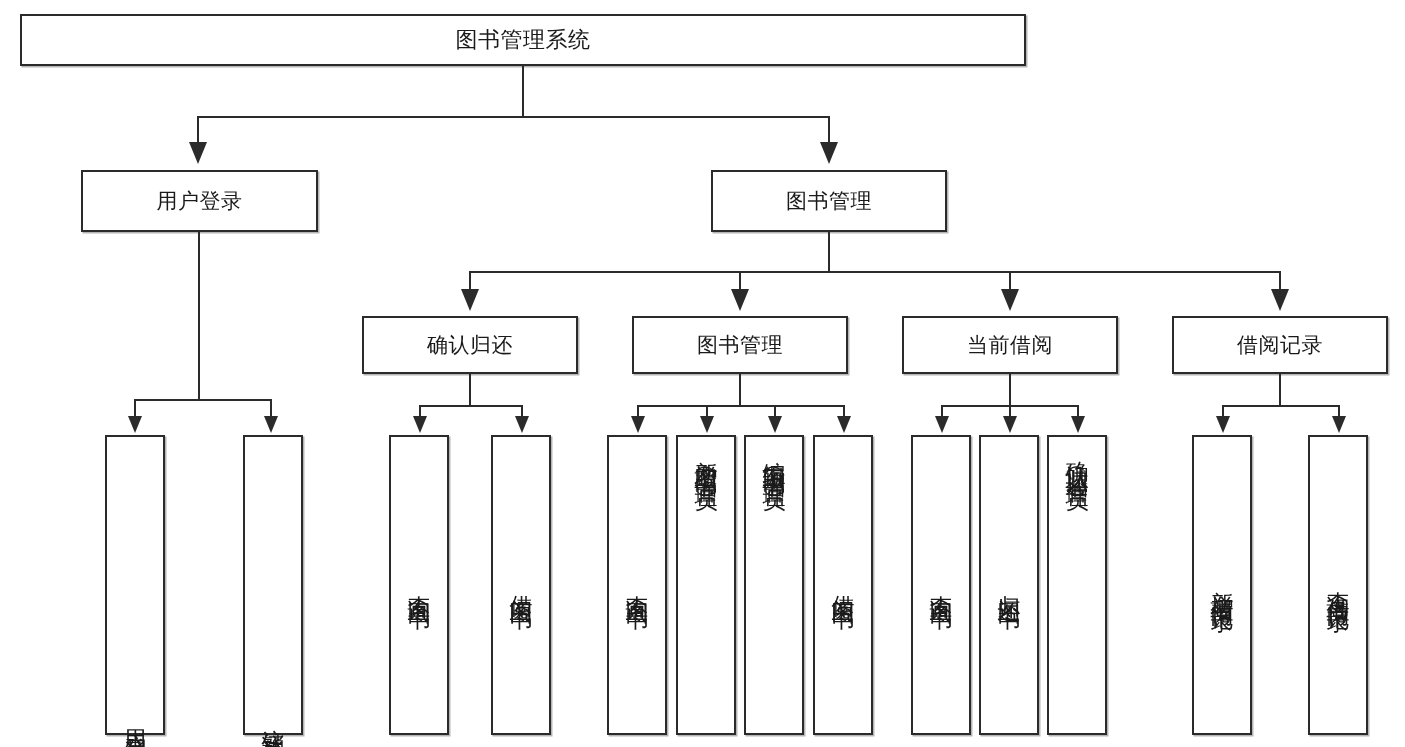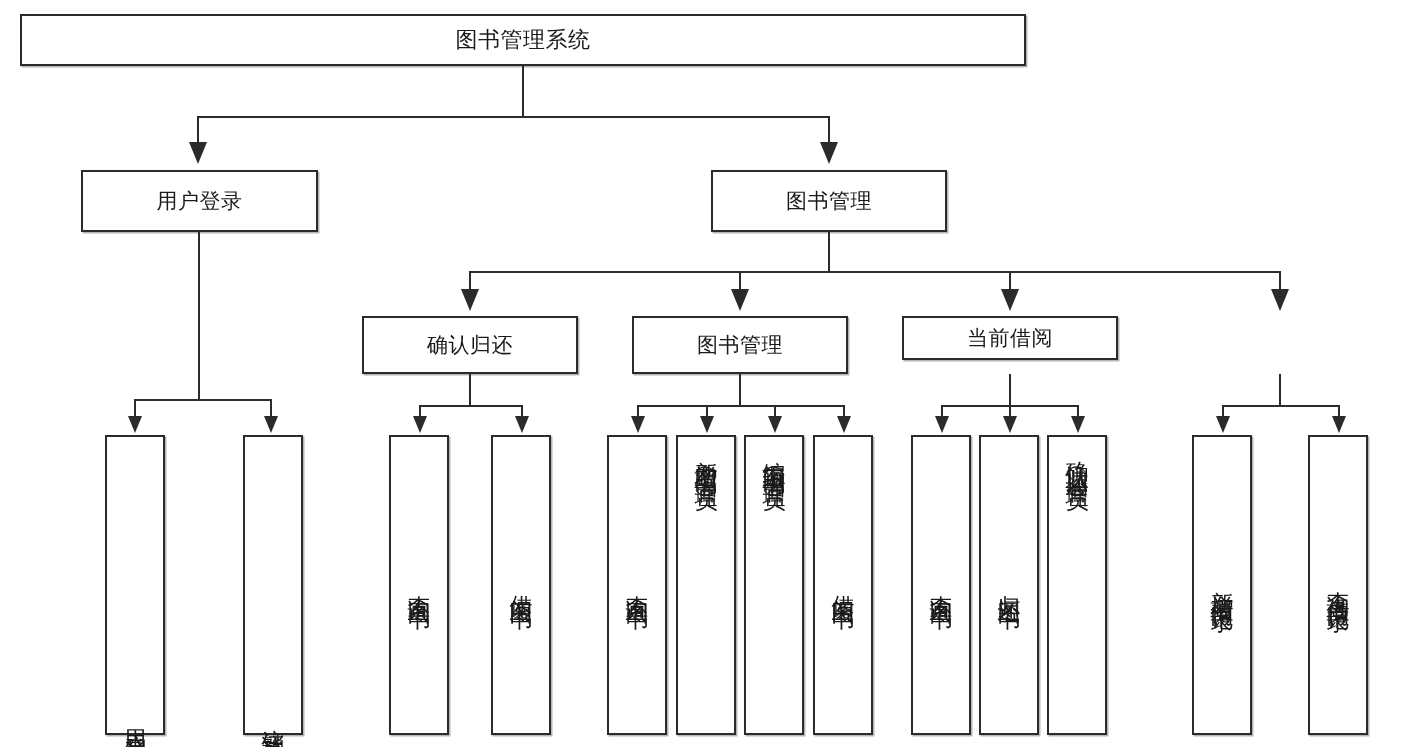--- a/index.html
+++ b/index.html
@@ -126,22 +126,25 @@
 
   <div class="ln vln" style="left:1279px;top:271px;width:2px;height:20px;"></div>
   <div class="arrow big" style="left:1271px;top:289px;"></div>
 
   <div class="node h" style="left:362px;top:316px;width:216px;height:58px;">
     <span>确认归还</span>
   </div>
   <div class="node h" style="left:632px;top:316px;width:216px;height:58px;">
     <span>图书管理</span>
   </div>
-  <div class="node h" style="left:902px;top:316px;width:216px;height:44px;">
+  <div class="node h" style="left:902px;top:316px;width:216px;height:58px;">
     <span>当前借阅</span>
+  </div>
+  <div class="node h" style="left:1172px;top:316px;width:216px;height:58px;">
+    <span>借阅记录</span>
   </div>
 
   <div class="ln vln" style="left:469px;top:374px;width:2px;height:31px;"></div>
   <div class="ln hln" style="left:419px;top:405px;width:102px;height:2px;"></div>
   <div class="ln vln" style="left:419px;top:405px;width:2px;height:13px;"></div>
   <div class="arrow" style="left:413px;top:416px;"></div>
   <div class="ln vln" style="left:521px;top:405px;width:2px;height:13px;"></div>
   <div class="arrow" style="left:515px;top:416px;"></div>
 
   <div class="ln vln" style="left:739px;top:374px;width:2px;height:31px;"></div>

